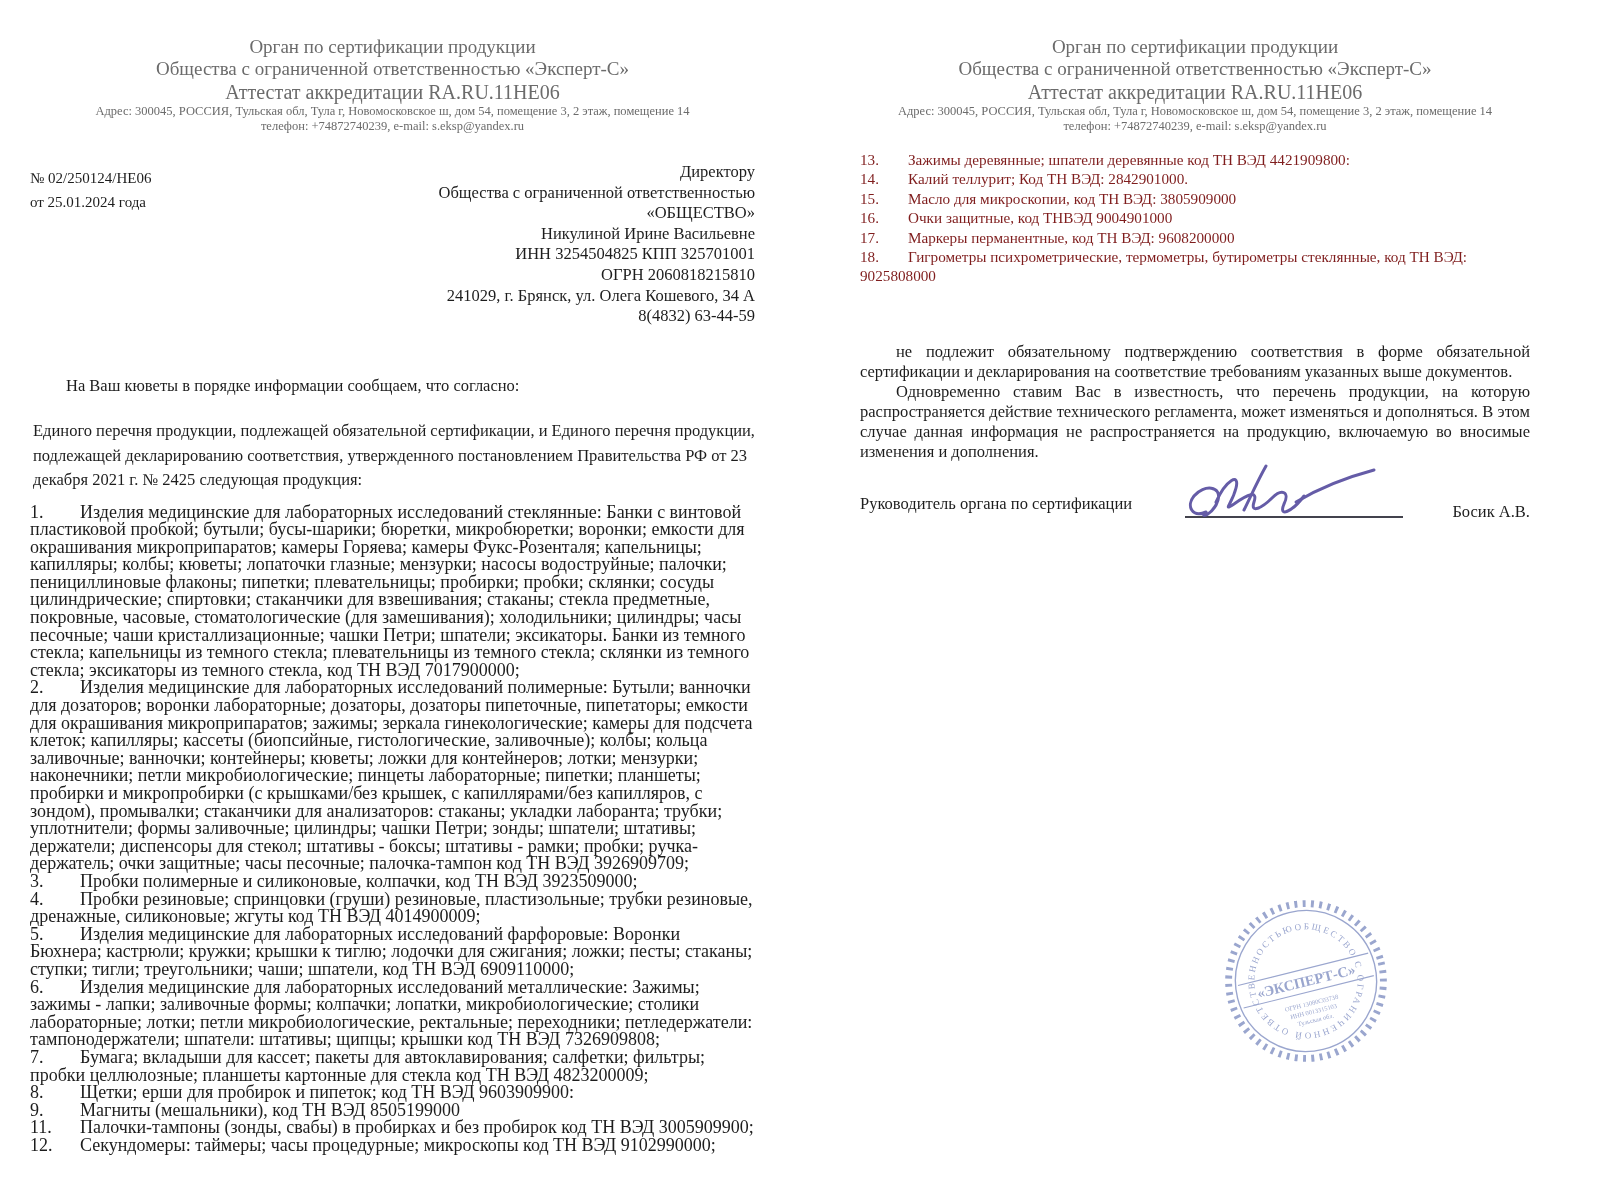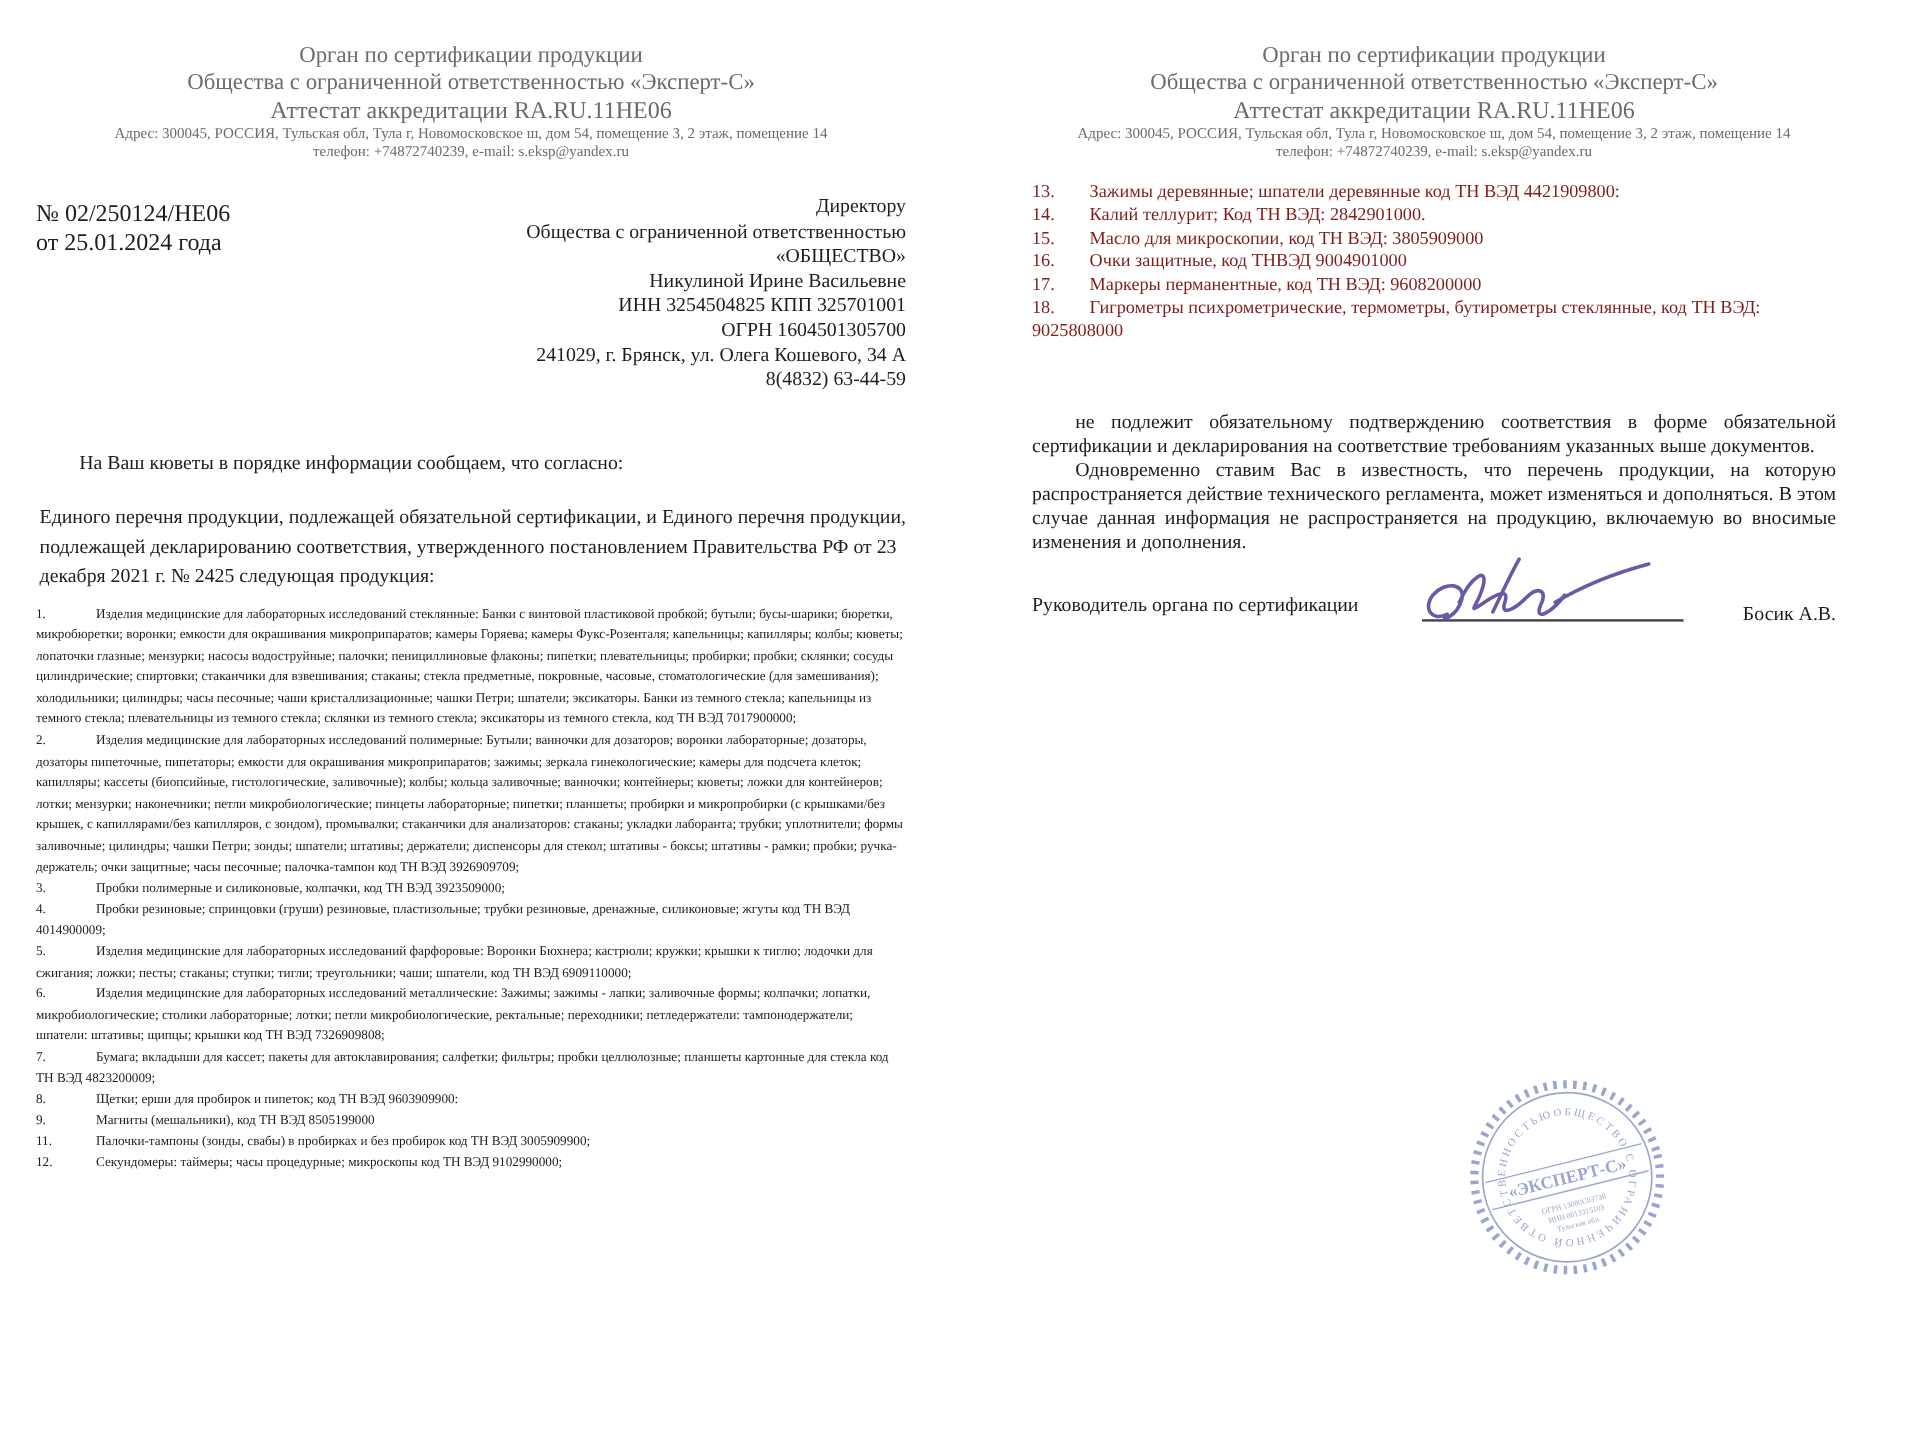--- a/index.html
+++ b/index.html
@@ -8,28 +8,28 @@
   .page{position:absolute;top:0;height:1200px;box-sizing:border-box;}
   #p1{left:0;width:800px;padding:0 45px 0 30px;}
   #p2{left:800px;width:800px;padding:0 70px 0 60px;}
 
   .org-header{padding-top:36px;text-align:center;color:#6b6b6b;}
   .org-header .h1{font-size:19px;line-height:22px;}
   .org-header .h2{font-size:20px;line-height:24px;}
   .org-header .h3{font-size:12.5px;line-height:15px;}
 
   .ref-addr{position:relative;margin-top:28px;min-height:168px;}
-  .ref{position:absolute;left:0;top:4px;font-size:20px;line-height:24px;}
+  .ref{position:absolute;left:0;top:4px;font-size:15px;line-height:24px;}
   .addressee{text-align:right;font-size:16.5px;line-height:20.6px;}
 
   .intro{margin:46px 0 0 0;font-size:16.5px;text-indent:36px;}
   .legal{margin:23px 0 0 3px;font-size:16.5px;line-height:24.5px;}
 
   .items{margin-top:11px;}
-  .items p.item{margin:0;font-size:11px;line-height:17.6px;}
+  .items p.item{margin:0;font-size:18px;line-height:17.6px;}
   .items1 p.item .num{display:inline-block;width:50px;}
   .items2{margin-top:16px;color:#7f1d1d;}
   .items2 p.item{font-size:15.2px;line-height:19.4px;}
   .items2 p.item .num{display:inline-block;width:48px;}
 
   .para{margin:0;font-size:16.5px;line-height:20px;text-align:justify;text-indent:36px;}
   .para-block{margin-top:56px;}
 
   .sig-row{position:relative;margin-top:26px;height:44px;font-size:16.5px;}
   .sig-role{position:absolute;left:0;top:6px;}
@@ -59,21 +59,21 @@
       <div class="ref">
         <div>№ 02/250124/НЕ06</div>
         <div>от 25.01.2024 года</div>
       </div>
       <div class="addressee">
         <div>Директору</div>
         <div>Общества с ограниченной ответственностью</div>
         <div>«ОБЩЕСТВО»</div>
         <div>Никулиной Ирине Васильевне</div>
         <div>ИНН 3254504825 КПП 325701001</div>
-        <div>ОГРН 1604501305700</div>
+        <div>ОГРН 2060818215810</div>
         <div>241029, г. Брянск, ул. Олега Кошевого, 34 А</div>
         <div>8(4832) 63-44-59</div>
       </div>
     </div>
 
     <p class="intro">На Ваш кюветы в порядке информации сообщаем, что согласно:</p>
     <p class="legal">Единого перечня продукции, подлежащей обязательной сертификации, и Единого перечня продукции, подлежащей декларированию соответствия, утвержденного постановлением Правительства РФ от 23 декабря 2021 г. № 2425 следующая продукция:</p>
 
     <div class="items items1">
       <p class="item"><span class="num">1.</span><span class="txt">Изделия медицинские для лабораторных исследований стеклянные: Банки с винтовой пластиковой пробкой; бутыли; бусы-шарики; бюретки, микробюретки; воронки; емкости для окрашивания микроприпаратов; камеры Горяева; камеры Фукс-Розенталя; капельницы; капилляры; колбы; кюветы; лопаточки глазные; мензурки; насосы водоструйные; палочки; пенициллиновые флаконы; пипетки; плевательницы; пробирки; пробки; склянки; сосуды цилиндрические; спиртовки; стаканчики для взвешивания; стаканы; стекла предметные, покровные, часовые, стоматологические (для замешивания); холодильники; цилиндры; часы песочные; чаши кристаллизационные; чашки Петри; шпатели; эксикаторы. Банки из темного стекла; капельницы из темного стекла; плевательницы из темного стекла; склянки из темного стекла; эксикаторы из темного стекла, код ТН ВЭД 7017900000;</span></p>

